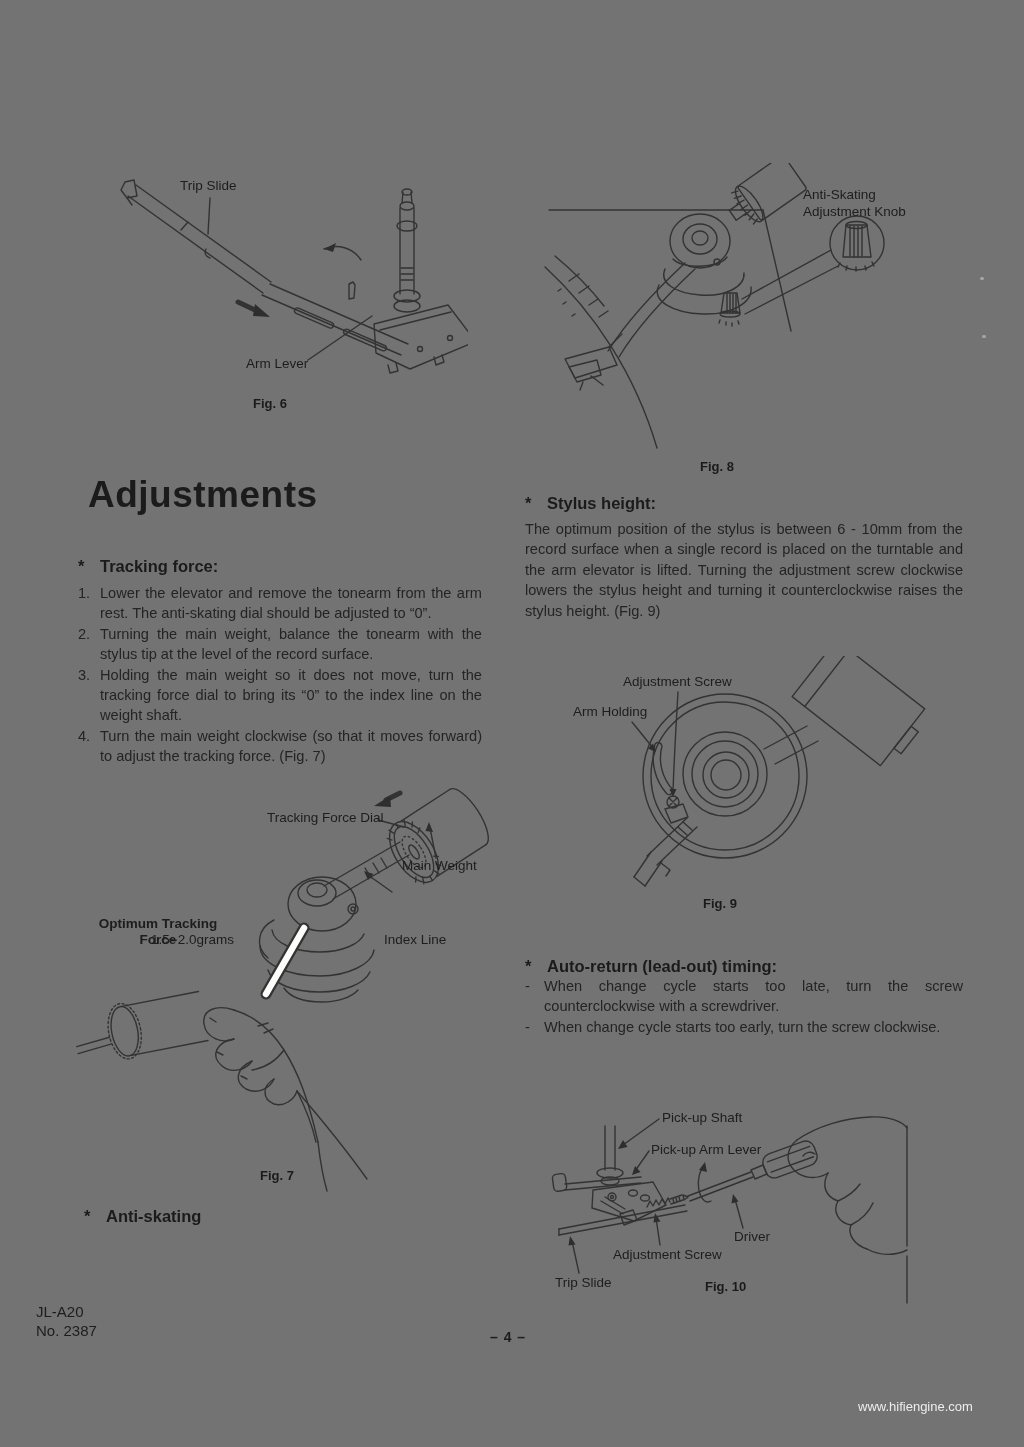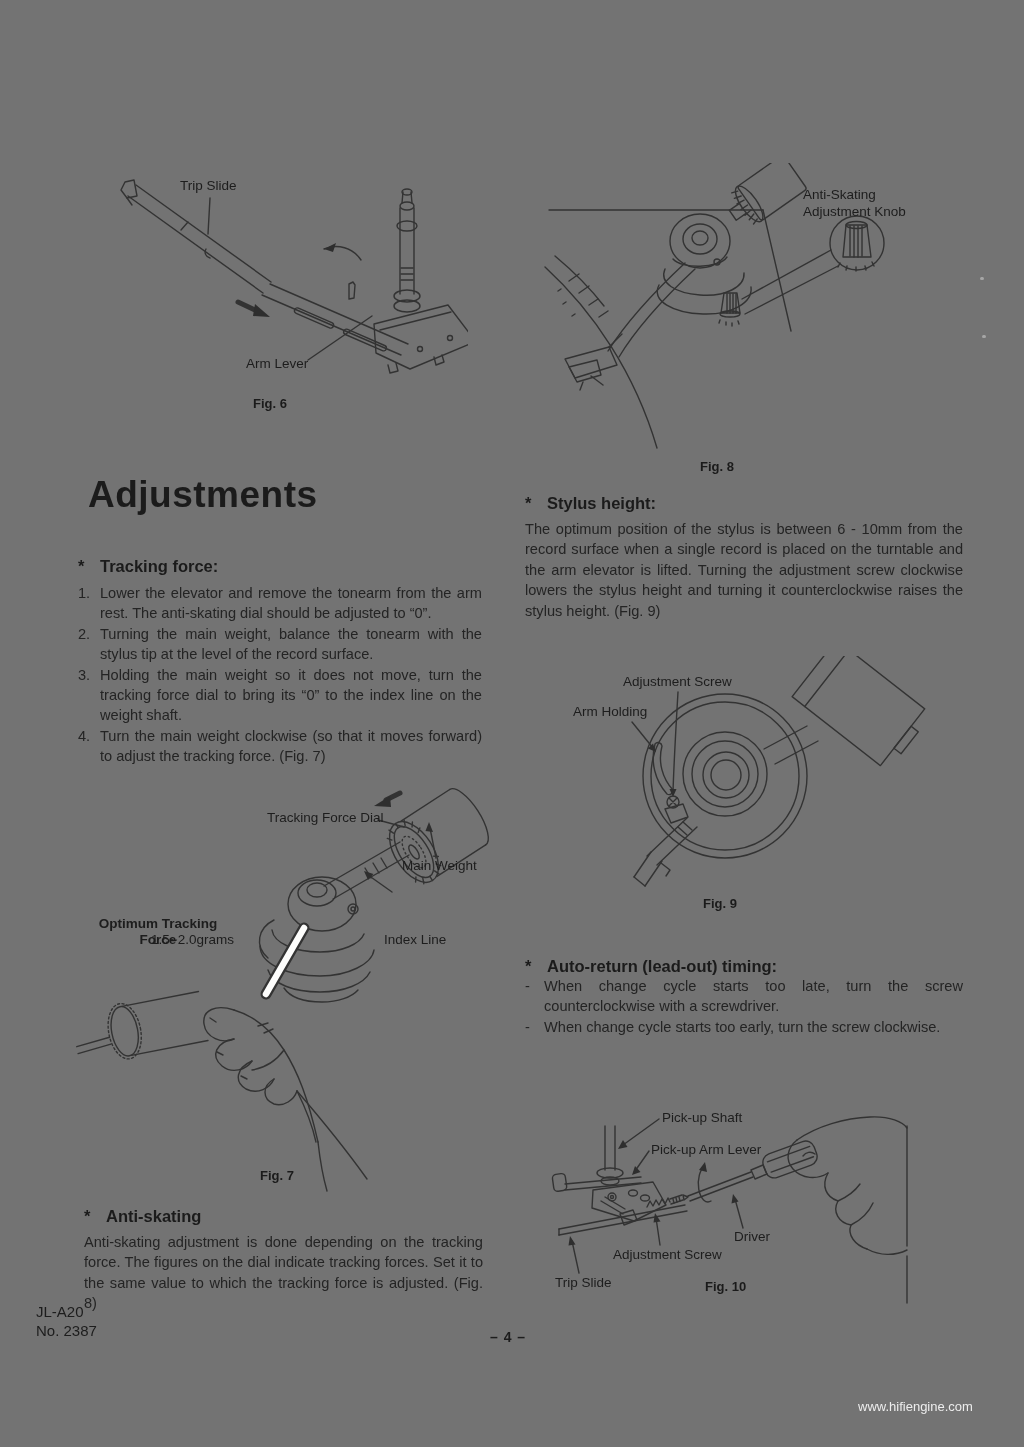--- a/index.html
+++ b/index.html
@@ -413,21 +413,20 @@
     <div class="lbl" style="left:78px; top:149px;">Adjustment Screw</div>
     <div class="lbl" style="left:20px; top:177px;">Trip Slide</div>
     <div class="cap" style="left:170px; top:181px;">Fig. 10</div>
   </div>
 
   <div class="sec" style="left:84px; top:1207px; width:399px;">
     <div class="sec-head">
       <span class="ast">*</span>
       <span>Anti-skating</span>
     </div>
-    <p class="body-p">Anti-skating adjustment is done depending on the tracking force.  The figures on the dial indicate tracking forces.  Set it to the same value to which the tracking force is adjusted. (Fig. 8)</p>
   </div>
 
   <div class="abs footer" style="left:28px; top:1303px;margin-left:8px;">
     <div>JL-A20</div>
     <div>No. 2387</div>
   </div>
   <div class="abs pagenum" style="left:490px; top:1329px;">– 4 –</div>
   <div class="abs watermark" style="left:858px; top:1399px;">www.hifiengine.com</div>
 
   <div class="speck" style="left:980px; top:277px;"></div>

